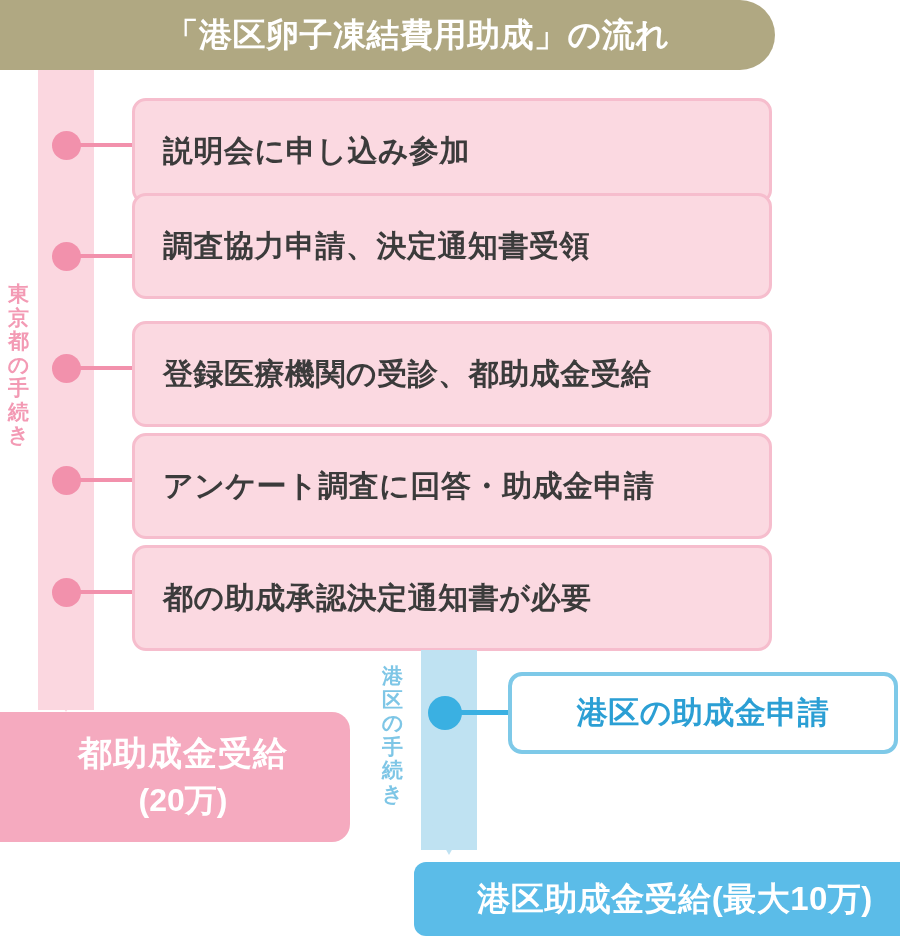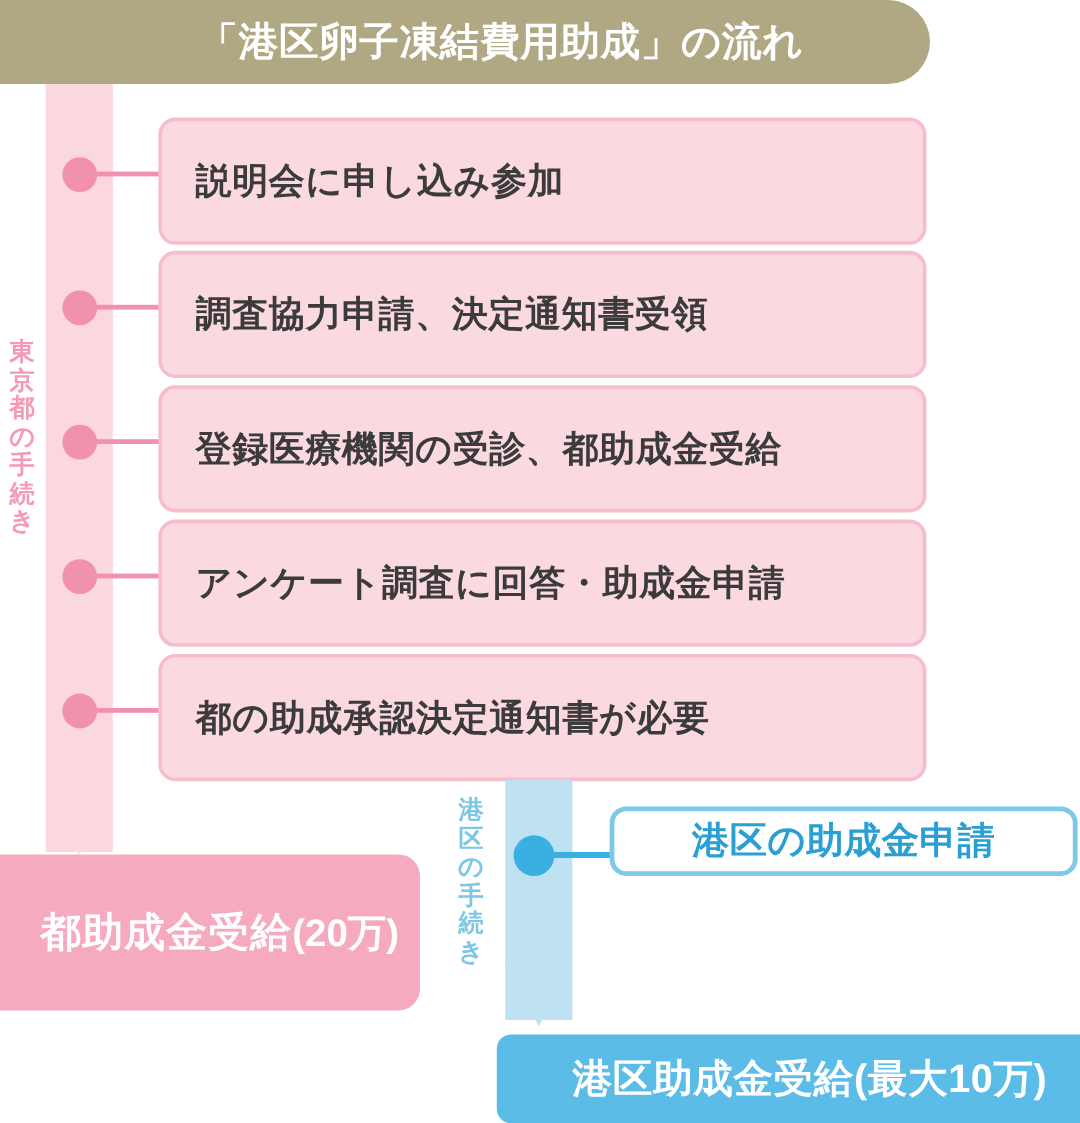--- a/index.html
+++ b/index.html
@@ -114,21 +114,21 @@
   
   .result-pink {
     position: absolute;
     left: 0;
     top: 712px;
     width: 350px;
     height: 130px;
     background: #f5aabf;
     border-radius: 0 18px 18px 0;
     display: flex;
-    flex-direction: row;
+    flex-direction: column;
     align-items: center;
     justify-content: center;
     box-sizing: border-box;
     padding-left: 16px;
   }
   .result-pink-line1 {
     color: #ffffff;
     font-size: 34px;
     font-weight: bold;
     letter-spacing: 1px;
@@ -188,21 +188,21 @@
     height: 5px;
     background: #3ab0e2;
   }
 
   
   .step-blue {
     position: absolute;
     left: 508px;
     top: 672px;
     width: 390px;
-    height: 58px;
+    height: 82px;
     background: #ffffff;
     border: 4px solid #7ec9e8;
     border-radius: 14px;
     box-sizing: border-box;
     display: flex;
     align-items: center;
     justify-content: center;
   }
   .step-blue-text {
     color: #2b9fd4;
@@ -269,21 +269,21 @@
     </div>
 
   <div class="step-dot" style="top:131px"></div>
   <div class="step-line" style="top:143px"></div>
   <div class="step" style="top:98px">
     <span class="step-text">説明会に申し込み参加</span>
   </div>
 
   <div class="step-dot" style="top:242px"></div>
   <div class="step-line" style="top:254px"></div>
-  <div class="step" style="top:209px">
+  <div class="step" style="top:193px">
     <span class="step-text">調査協力申請、決定通知書受領</span>
   </div>
 
   <div class="step-dot" style="top:354px"></div>
   <div class="step-line" style="top:366px"></div>
   <div class="step" style="top:321px">
     <span class="step-text">登録医療機関の受診、都助成金受給</span>
   </div>
 
   <div class="step-dot" style="top:466px"></div>

